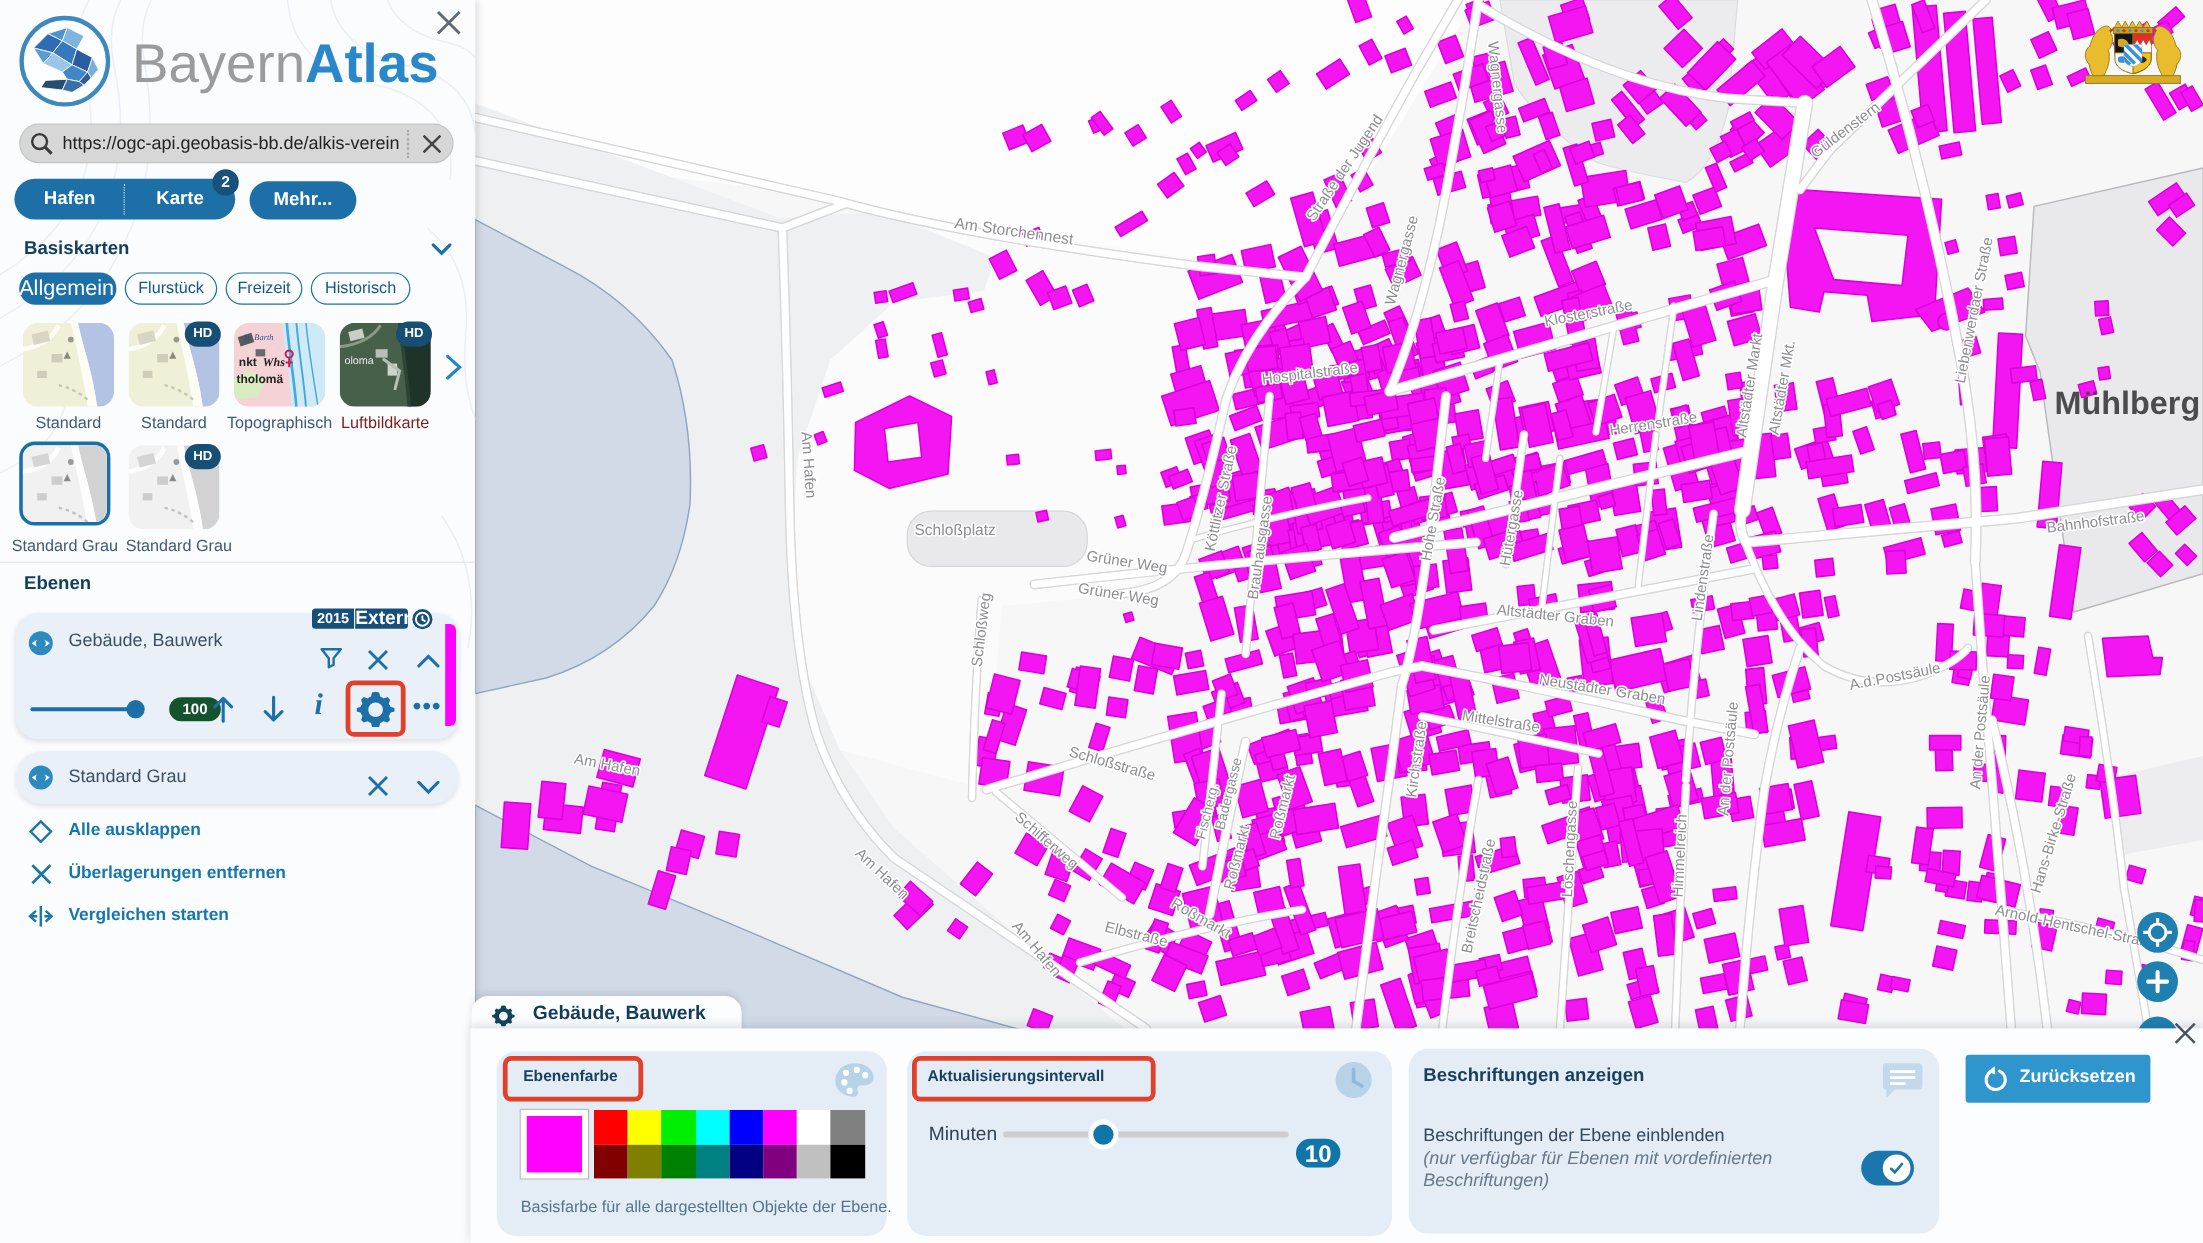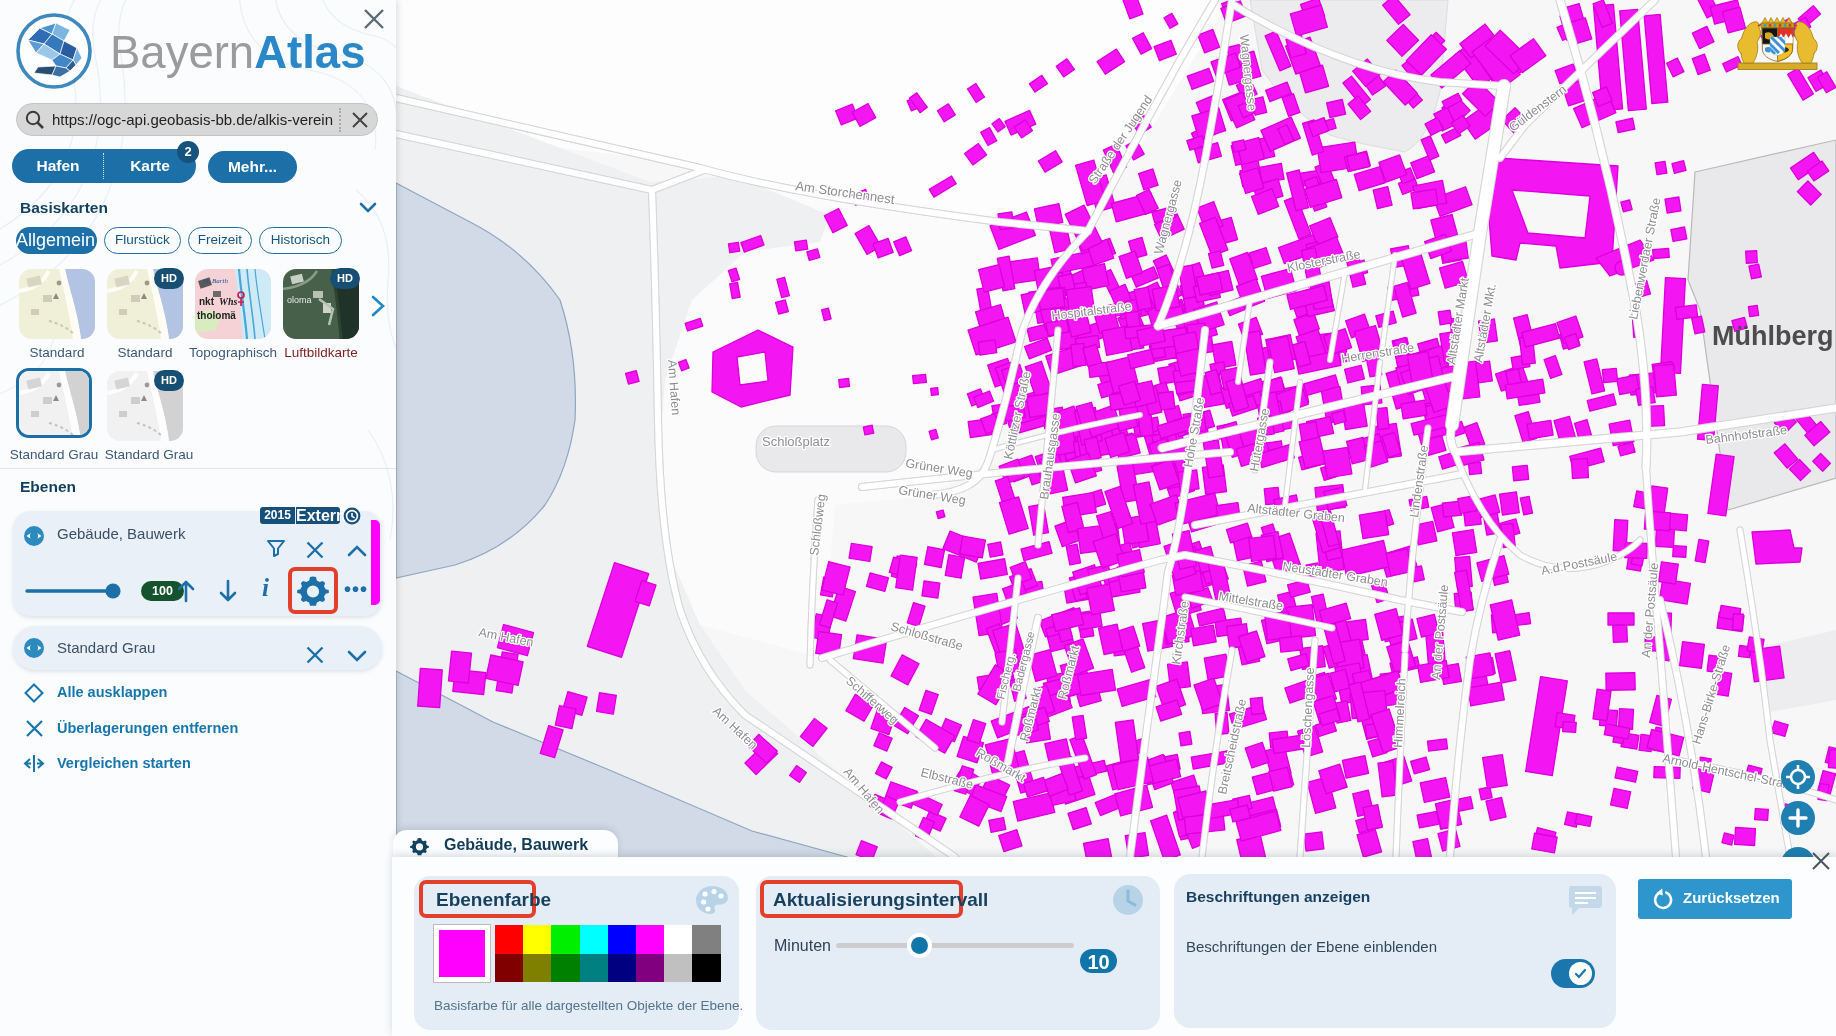--- a/index.html
+++ b/index.html
@@ -5,21 +5,21 @@
 html,body{width:1836px;height:1036px;overflow:hidden;font-family:"Liberation Sans",sans-serif;background:#f8f8f9;}
 #stage{position:relative;width:1836px;height:1036px;}
 #mapsvg{position:absolute;left:0;top:0;}
 #sidebar{position:absolute;left:0;top:0;width:396px;height:1036px;background:#fbfcfe;box-shadow:2px 0 6px rgba(0,0,0,.12);}
 .sbx{position:absolute;}
 #botpanel{position:absolute;left:392px;top:857px;width:1444px;height:179px;background:#fcfdff;box-shadow:0 -2px 8px rgba(40,60,80,.18);}
 #bottab{position:absolute;left:393px;top:830px;width:225px;height:30px;background:#fcfdff;border-radius:14px 14px 0 0;box-shadow:0 -3px 6px rgba(40,60,80,.12);}
 #bottab span{position:absolute;left:51px;top:6px;font-size:16px;font-weight:bold;color:#123c58;}
 .card{position:absolute;top:19px;height:154px;background:#e4edf5;border-radius:16px;}
 .redbox{position:absolute;border:4px solid #e2402a;border-radius:7px;background:transparent;}
-.cardtitle{position:absolute;font-size:19px;font-weight:bold;color:#173f5e;white-space:nowrap;}
+.cardtitle{position:absolute;font-size:13px;font-weight:bold;color:#173f5e;white-space:nowrap;}
 .caption{position:absolute;font-size:13.5px;color:#54738c;line-height:1.18;}
 .btn-blue{position:absolute;background:#2e96cc;color:#fff;font-weight:bold;font-size:15px;border-radius:3px;}
 </style></head><body>
 <div id="stage">
 
 <svg id="mapsvg" width="1836" height="1036" viewBox="0 0 1836 1036">
 
 <rect x="0" y="0" width="1836" height="1036" fill="#f7f7f8"></rect>
 
 <polygon points="0,0 1230,0 1088,231 735,176 700,164 0,84" fill="#fdfdfe"></polygon>
@@ -1560,20 +1560,21 @@
   <div style="position:absolute;left:688px;top:92px;width:37px;height:24px;background:#1075a8;border-radius:13px;color:#fff;font-size:20px;font-weight:bold;text-align:center;line-height:26px;">10</div>
 
   <div class="card" style="left:782px;top:17px;width:442px;"></div>
   <div class="cardtitle" style="left:794px;top:31px;font-size:15.5px;">Beschriftungen anzeigen</div>
 
   <svg style="position:absolute;left:1175px;top:26px" width="36" height="36" viewBox="0 0 36 36">
     <path fill="#c3d9ea" d="M4,3 L32,3 C33.6,3 35,4.4 35,6 L35,22 C35,23.6 33.6,25 32,25 L12,25 L5,32 L5,25 C3,25 2,23.6 2,22 L2,6 C2,4.4 2.8,3 4,3 Z"></path>
     <path d="M8,10 L29,10 M8,15 L29,15 M8,20 L21,20" stroke="#fff" stroke-width="2.2"></path>
   </svg>
   <div style="position:absolute;left:794px;top:81px;font-size:15px;color:#31485c;">Beschriftungen der Ebene einblenden</div>
+  <div style="position:absolute;left:794px;top:100px;font-size:15px;font-style:italic;color:#67798a;line-height:1.17;">(nur verfügbar für Ebenen mit vordefinierten<br>Beschriftungen)</div>
 
   <div style="position:absolute;left:1159px;top:102px;width:44px;height:29px;background:#1b76ad;border-radius:15px;"></div>
   <div style="position:absolute;left:1177px;top:105px;width:23px;height:23px;background:#fff;border-radius:50%;"></div>
   <svg style="position:absolute;left:1182px;top:110px" width="13" height="13" viewBox="0 0 13 13">
         <path d="M2,7 L5,10 L11,3" stroke="#1b76ad" stroke-width="2.2" fill="none" stroke-linecap="round"></path>
       </svg>
 
   <div class="btn-blue" style="left:1246px;top:22px;width:154px;height:40px;"></div>
   <svg style="position:absolute;left:1260px;top:31px" width="22" height="22" viewBox="0 0 22 22">
         <path d="M6.8,5.2 A8,8 0 1 0 14.2,4.6" stroke="#fff" stroke-width="2.5" fill="none" stroke-linecap="round"></path>

